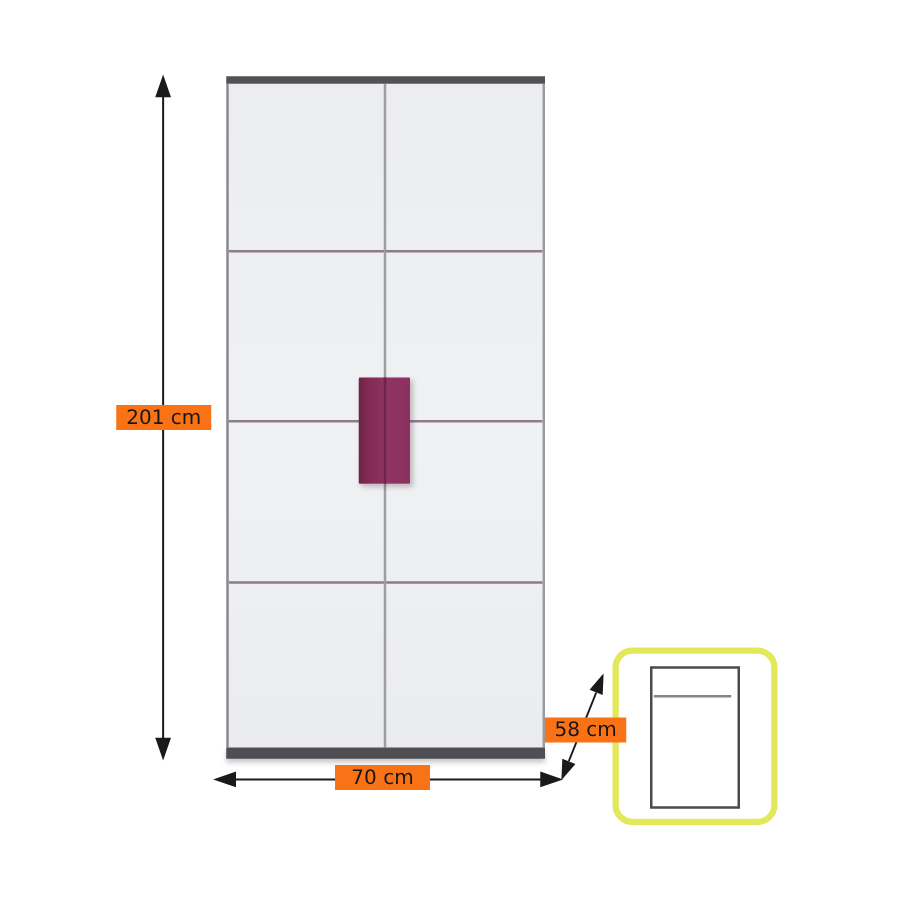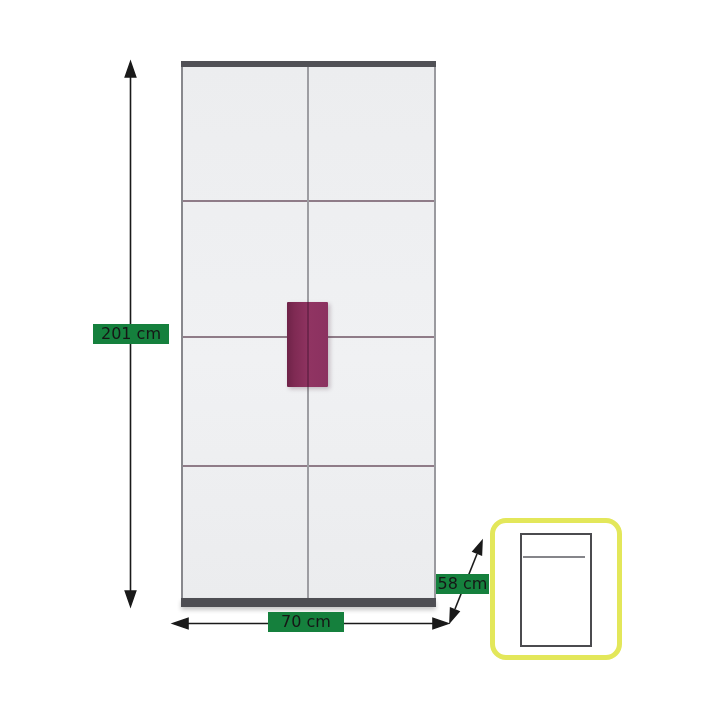--- a/index.html
+++ b/index.html
@@ -83,31 +83,31 @@
     position: absolute;
     left: 0; top: 0;
     width: 720px;
     height: 720px;
     z-index: 3;
     pointer-events: none;
   }
   .dim-label {
     position: absolute;
     z-index: 4;
-    background: #15803d;
+    background: #f97316;
     color: #161616;
     font-size: 16px;
     line-height: 20px;
     height: 20px;
     text-align: center;
     white-space: nowrap;
   }
   .dim-label.height { left: 93px;  top: 324px; width: 76px; }
   .dim-label.width  { left: 268px; top: 612px; width: 76px; }
-  .dim-label.depth  { left: 436px; top: 574px; width: 53px; }
+  .dim-label.depth  { left: 436px; top: 574px; width: 65px; }
 
   
   .inset {
     position: absolute;
     left: 490px;
     top: 518px;
     width: 132px;
     height: 142px;
     box-sizing: border-box;
     background: #ffffff;

